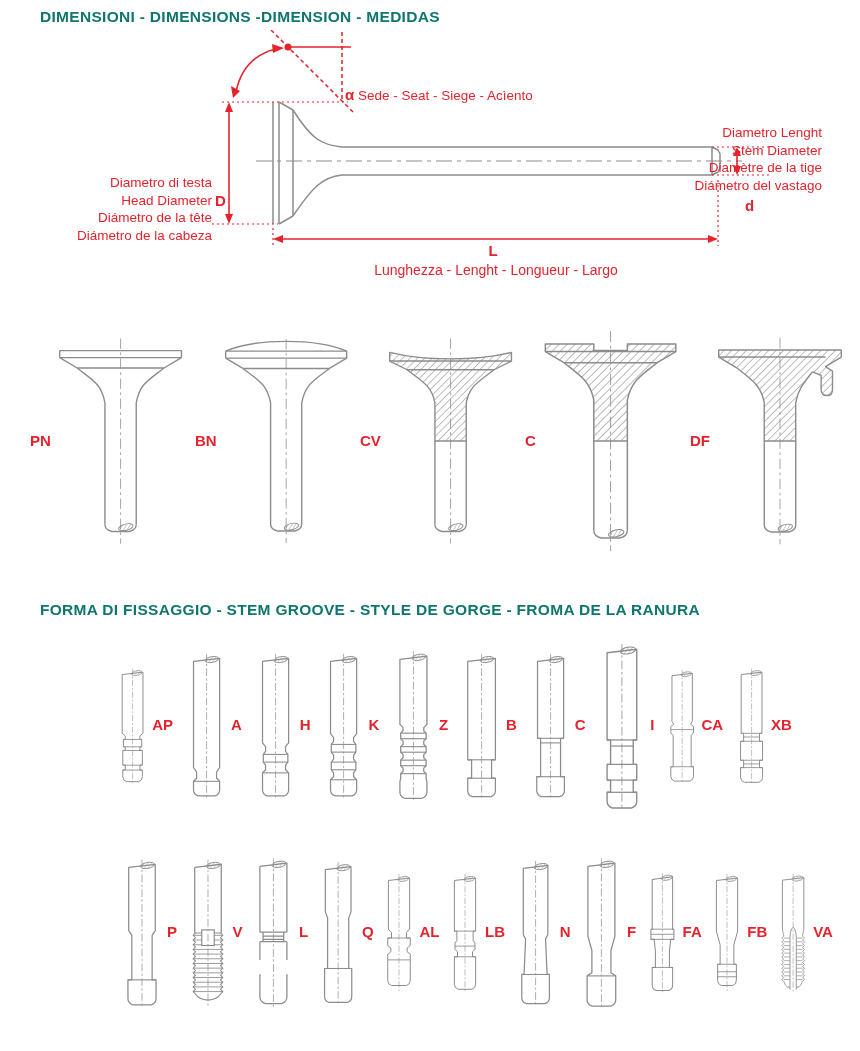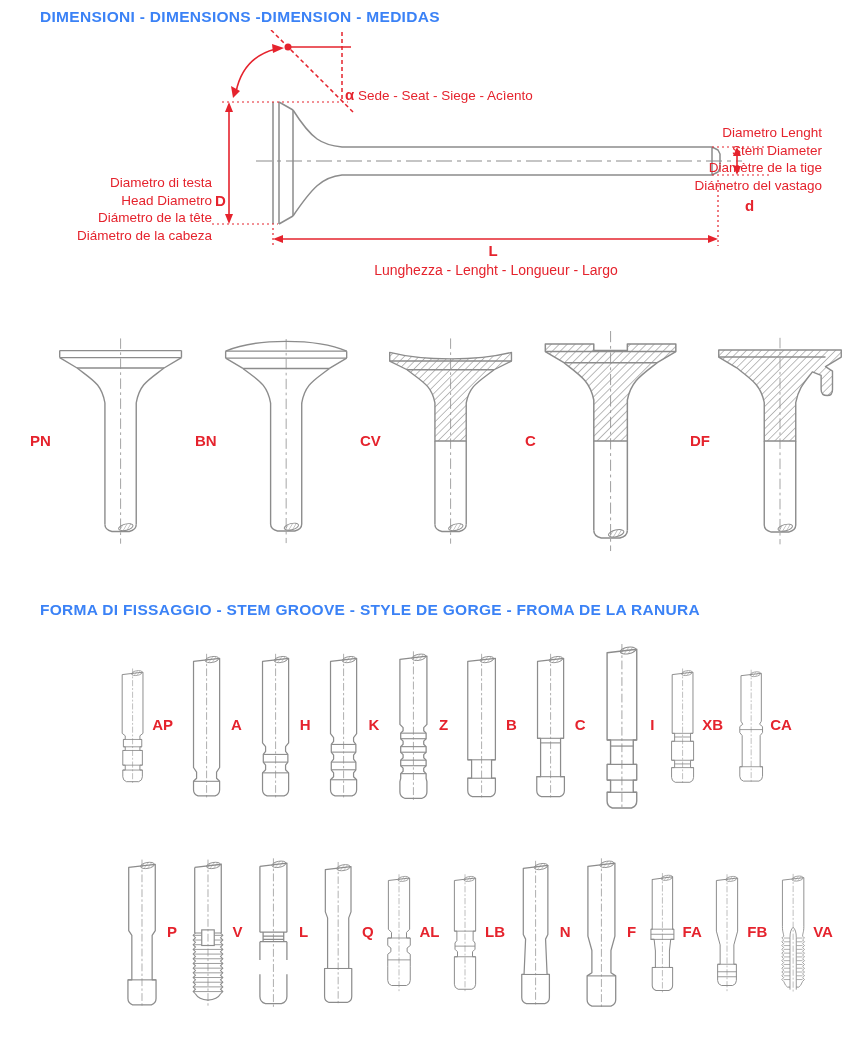--- a/index.html
+++ b/index.html
@@ -1,19 +1,19 @@
 <!DOCTYPE html>
 <html><head>
 <meta charset="utf-8">
 <style>
   html,body{margin:0;padding:0;background:#fff;}
   .page{position:relative;width:860px;height:1051px;background:#fff;overflow:hidden;
         font-family:"Liberation Sans", sans-serif;}
   .sec-title{position:absolute;left:40px;font-size:15.5px;font-weight:bold;
-             color:#3b82f6;letter-spacing:0.3px;white-space:nowrap;}
+             color:#0f766e;letter-spacing:0.3px;white-space:nowrap;}
   #dim-figure{position:absolute;top:30px;left:0;width:860px;height:252px;}
   #dim-figure svg{position:absolute;top:0;left:0;}
   .rtxt{position:absolute;color:#E5232D;font-size:13.5px;line-height:17.5px;white-space:nowrap;margin-top:48px;}
   .rtxt.block-r{text-align:right;}
   .rtxt.center{text-align:center;}
   .sym{font-weight:bold;font-size:15px;color:#E5232D;}
   .row{position:absolute;display:flex;justify-content:space-between;}
   .fig{display:flex;flex-direction:row;align-items:center;}
   .flabel{font-size:15px;font-weight:bold;color:#E5232D;text-align:center;
           height:20px;line-height:18px;white-space:nowrap;}
@@ -75,21 +75,21 @@
         <polygon points="718,209 708,205 708,213"></polygon>
       </g>
     </svg>
 
     <div class="rtxt" style="left:345px;top:8px">
       <span class="sym">α</span>
       <span>Sede - Seat - Siege - Acìento</span>
     </div>
     <div class="rtxt block-r" style="left:40px;top:96px;width:172px">
       <div>Diametro di testa</div>
-      <div>Head Diametro</div>
+      <div>Head Diameter</div>
       <div>Diámetro de la tête</div>
       <div>Diámetro de la cabeza</div>
     </div>
     <div class="rtxt sym" style="left:215px;top:114px">D</div>
     <div class="rtxt block-r" style="left:598px;top:46px;width:224px">
       <div>Diametro Lenght</div>
       <div>Stem Diameter</div>
       <div>Diamètre de la tige</div>
       <div>Diámetro del vastago</div>
     </div>
@@ -253,41 +253,41 @@
           <line x1="15" y1="158" x2="49" y2="158" stroke="#8C8C8C" stroke-width="1.4"></line>
           <line x1="15" y1="172" x2="49" y2="172" stroke="#8C8C8C" stroke-width="1.4"></line>
           <line x1="19" y1="119" x2="45" y2="119" stroke="#8C8C8C" stroke-width="1.4"></line>
           <line x1="32" y1="2" x2="32" y2="190" stroke="#8C8C8C" stroke-width="0.9" stroke-dasharray="10 3 3 3"></line>
           <ellipse cx="39" cy="9.5" rx="9" ry="3.8" transform="rotate(-10 39 9.5)" fill="url(#hatchS)" stroke="#8C8C8C" stroke-width="1.1"></ellipse>
         </svg>
         <div class="flabel">I</div>
       </div>
       <div class="fig">
         <svg width="60" height="180" viewBox="0 0 64 192">
+          <path d="M 15,12 L 49,8 L 49,88 L 46,93 L 51,97 L 51,107 L 47,112 L 47,164 L 51,164 L 51,180 Q 51,186 45,188 L 19,188 Q 13,186 13,180 L 13,164 L 17,164 L 17,112 L 13,107 L 13,97 L 18,93 L 15,88 Z" fill="#fff" stroke="#8C8C8C" stroke-width="1.6" stroke-linejoin="round"></path>
+          <line x1="13" y1="164" x2="51" y2="164" stroke="#8C8C8C" stroke-width="1.4"></line>
+          <line x1="13" y1="102" x2="51" y2="102" stroke="#8C8C8C" stroke-width="1.4"></line>
+          <line x1="32" y1="2" x2="32" y2="190" stroke="#8C8C8C" stroke-width="0.9" stroke-dasharray="10 3 3 3"></line>
+          <ellipse cx="39" cy="9.5" rx="9" ry="3.8" transform="rotate(-10 39 9.5)" fill="url(#hatchS)" stroke="#8C8C8C" stroke-width="1.1"></ellipse>
+        </svg>
+        <div class="flabel">CA</div>
+      </div>
+      <div class="fig">
+        <svg width="60" height="180" viewBox="0 0 64 192">
           <path d="M 15,12 L 49,8 L 49,108 L 45,108 L 45,121 L 50,121 L 50,152 L 45,152 L 45,164 L 50,164 L 50,180 Q 50,186 44,188 L 20,188 Q 14,186 14,180 L 14,164 L 19,164 L 19,152 L 14,152 L 14,121 L 19,121 L 19,108 L 15,108 Z" fill="#fff" stroke="#8C8C8C" stroke-width="1.6" stroke-linejoin="round"></path>
           <line x1="15" y1="108" x2="49" y2="108" stroke="#8C8C8C" stroke-width="1.4"></line>
           <line x1="14" y1="121" x2="50" y2="121" stroke="#8C8C8C" stroke-width="1.4"></line>
           <line x1="14" y1="152" x2="50" y2="152" stroke="#8C8C8C" stroke-width="1.4"></line>
           <line x1="14" y1="164" x2="50" y2="164" stroke="#8C8C8C" stroke-width="1.4"></line>
           <line x1="19" y1="114" x2="45" y2="114" stroke="#8C8C8C" stroke-width="1.4"></line>
           <line x1="19" y1="158" x2="45" y2="158" stroke="#8C8C8C" stroke-width="1.4"></line>
           <line x1="32" y1="2" x2="32" y2="190" stroke="#8C8C8C" stroke-width="0.9" stroke-dasharray="10 3 3 3"></line>
           <ellipse cx="39" cy="9.5" rx="9" ry="3.8" transform="rotate(-10 39 9.5)" fill="url(#hatchS)" stroke="#8C8C8C" stroke-width="1.1"></ellipse>
         </svg>
         <div class="flabel">XB</div>
-      </div>
-      <div class="fig">
-        <svg width="60" height="180" viewBox="0 0 64 192">
-          <path d="M 15,12 L 49,8 L 49,88 L 46,93 L 51,97 L 51,107 L 47,112 L 47,164 L 51,164 L 51,180 Q 51,186 45,188 L 19,188 Q 13,186 13,180 L 13,164 L 17,164 L 17,112 L 13,107 L 13,97 L 18,93 L 15,88 Z" fill="#fff" stroke="#8C8C8C" stroke-width="1.6" stroke-linejoin="round"></path>
-          <line x1="13" y1="164" x2="51" y2="164" stroke="#8C8C8C" stroke-width="1.4"></line>
-          <line x1="13" y1="102" x2="51" y2="102" stroke="#8C8C8C" stroke-width="1.4"></line>
-          <line x1="32" y1="2" x2="32" y2="190" stroke="#8C8C8C" stroke-width="0.9" stroke-dasharray="10 3 3 3"></line>
-          <ellipse cx="39" cy="9.5" rx="9" ry="3.8" transform="rotate(-10 39 9.5)" fill="url(#hatchS)" stroke="#8C8C8C" stroke-width="1.1"></ellipse>
-        </svg>
-        <div class="flabel">CA</div>
       </div>
     </div>
   <div class="row stem-row" id="row2" style="top:843px;left:117px;width:716px">
       <div class="fig">
         <svg width="60" height="180" viewBox="0 0 64 192">
           <path d="M 15,12 L 49,8 L 49,93 L 45,99 L 45,156 L 50,156 L 50,180 Q 50,186 44,188 L 20,188 Q 14,186 14,180 L 14,156 L 19,156 L 19,99 L 15,93 Z" fill="#fff" stroke="#8C8C8C" stroke-width="1.6" stroke-linejoin="round"></path>
           <line x1="14" y1="156" x2="50" y2="156" stroke="#8C8C8C" stroke-width="1.4"></line>
           <line x1="32" y1="2" x2="32" y2="190" stroke="#8C8C8C" stroke-width="0.9" stroke-dasharray="10 3 3 3"></line>
           <ellipse cx="39" cy="9.5" rx="9" ry="3.8" transform="rotate(-10 39 9.5)" fill="url(#hatchS)" stroke="#8C8C8C" stroke-width="1.1"></ellipse>
         </svg>

